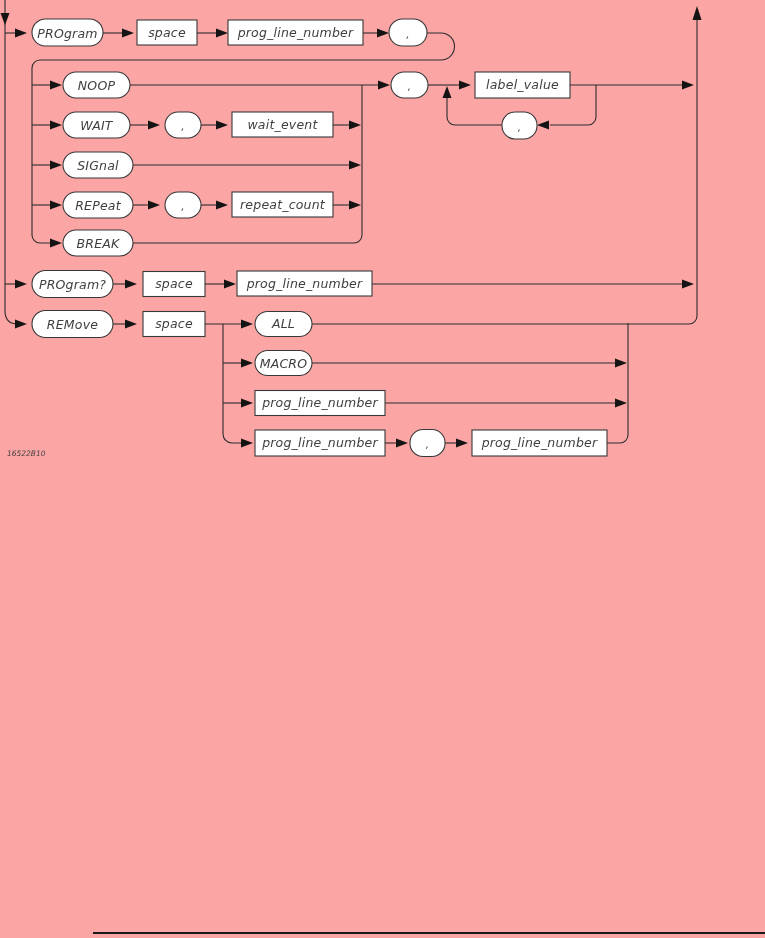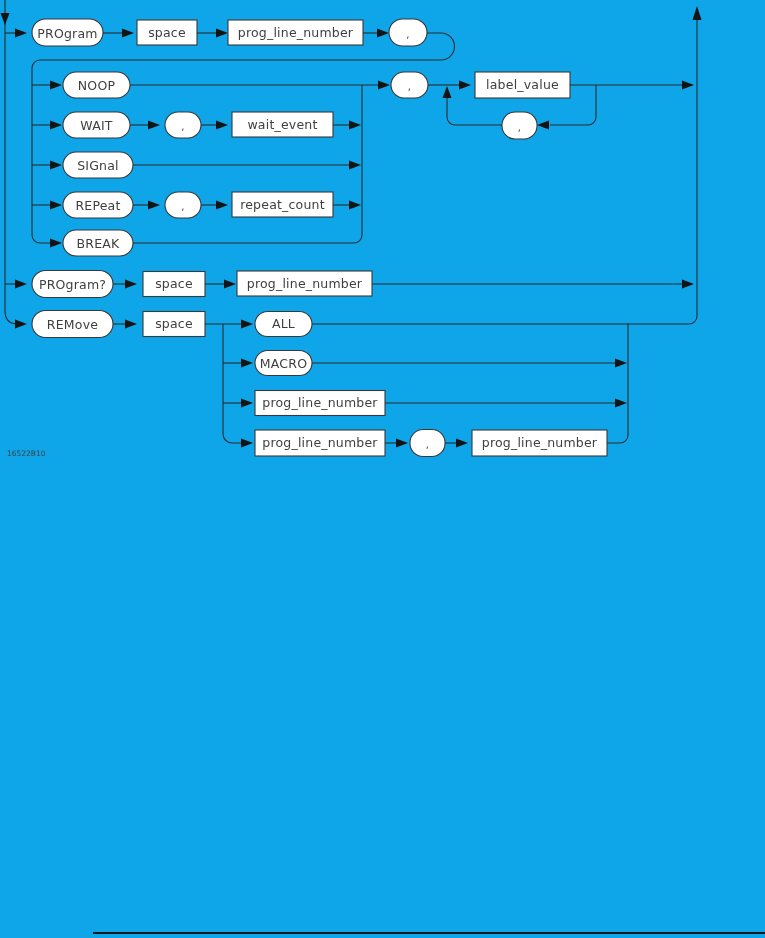--- a/index.html
+++ b/index.html
@@ -1,21 +1,22 @@
 <!DOCTYPE html>
 <html><head>
 <meta charset="utf-8">
 <style>
   html, body { margin: 0; padding: 0; background: #ffffff; }
   .page {
     position: relative;
     width: 765px;
     height: 938px;
-    background: #0ea5e9;
+    background: #fca5a5;
     overflow: hidden;
+    font-style: italic;
   }
   svg { display: block; }
   .ln   { fill: none; stroke: #2c2c2c; stroke-width: 1.1; }
   .shape{ fill: #ffffff; stroke: #383838; stroke-width: 1.1; }
   .ah   { fill: #141414; stroke: none; }
   text {
     font-family: "DejaVu Sans", "Liberation Sans", sans-serif;
     font-size: 12.5px;
     fill: #3f3f3f;
     letter-spacing: 0.2px;

